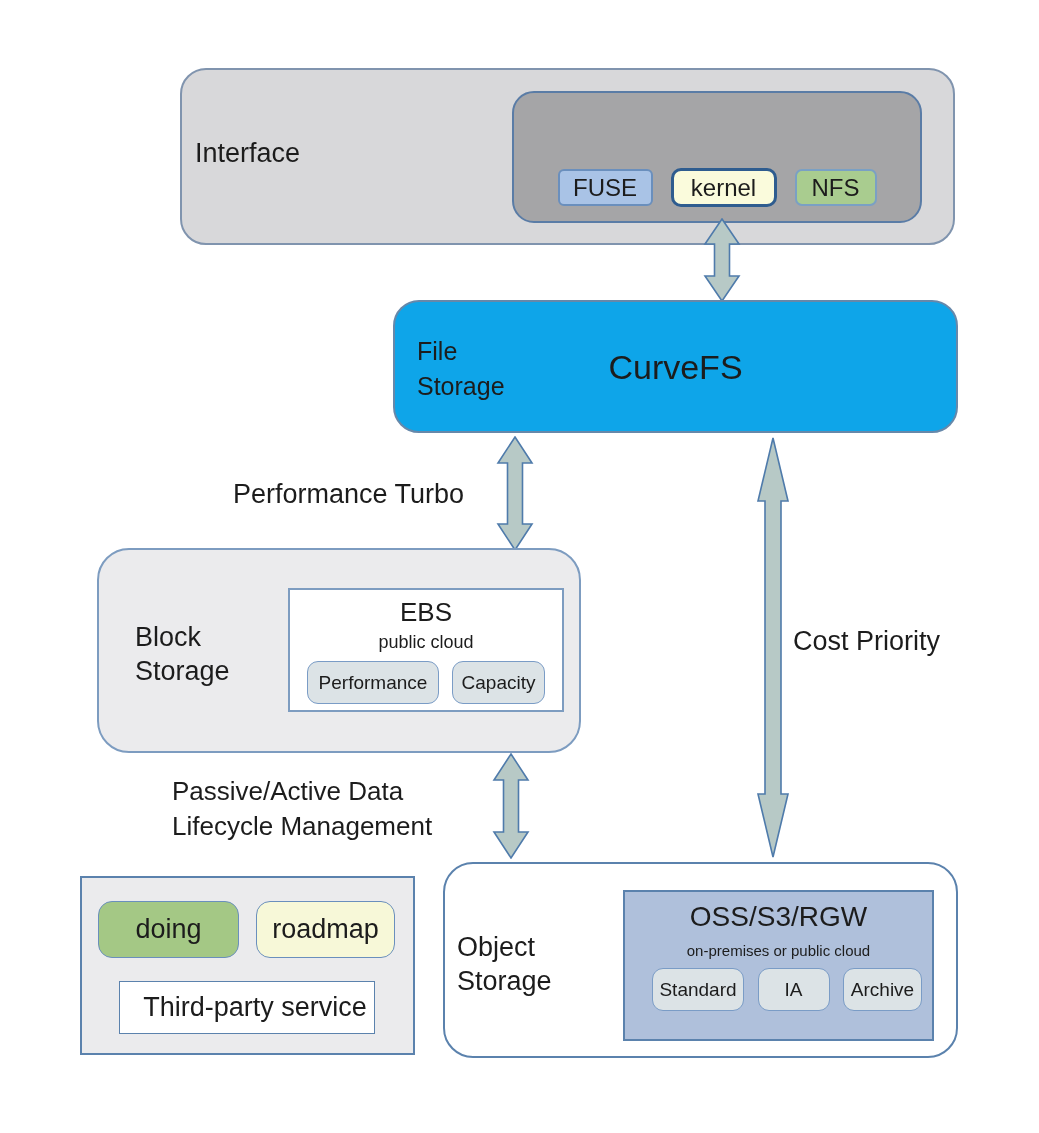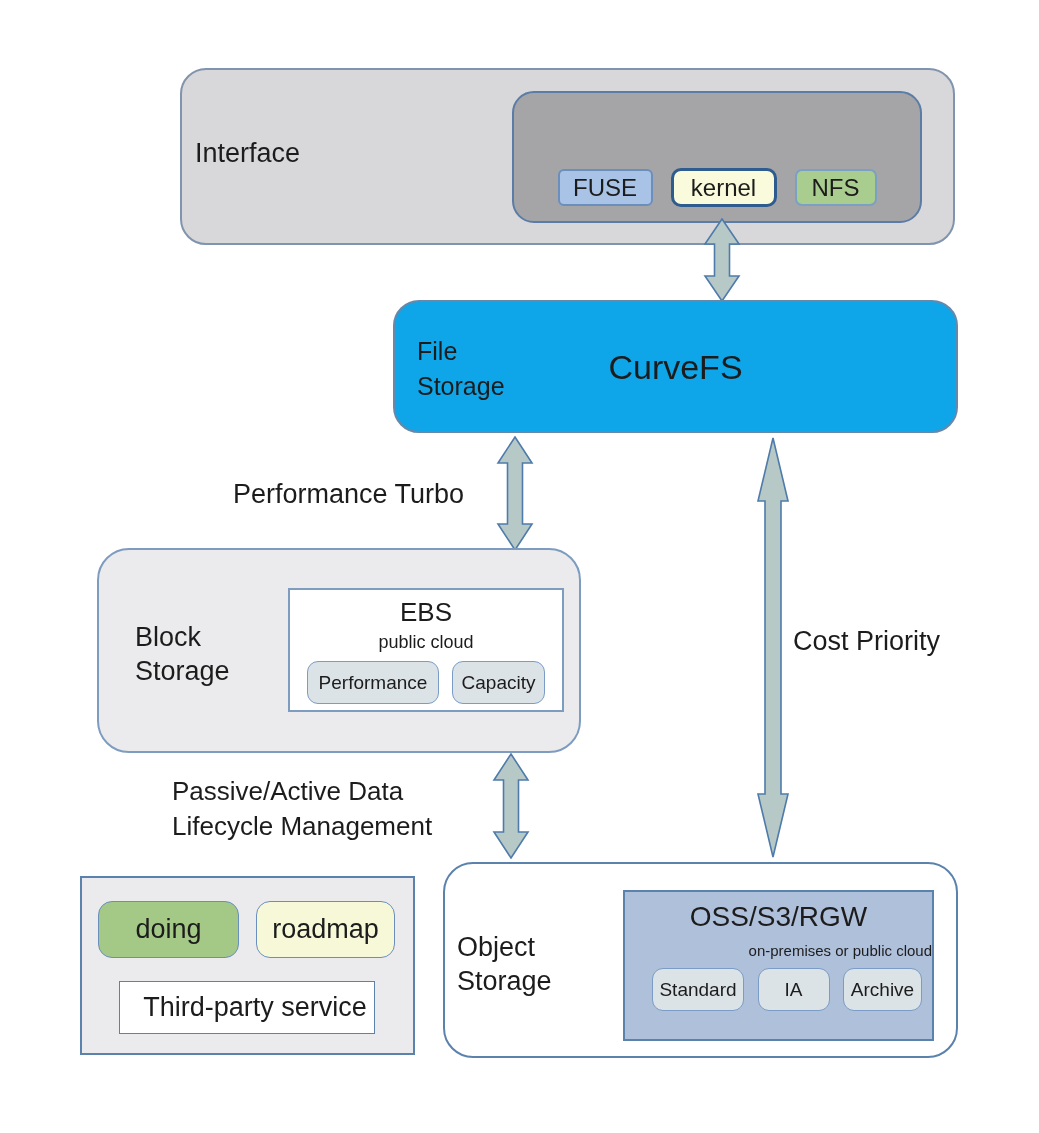--- a/index.html
+++ b/index.html
@@ -74,21 +74,21 @@
   .object-box {
     left:443px; top:862px; width:511px; height:192px;
     background:#ffffff; border:2px solid #5b82ad; border-radius:30px;
   }
   .object-cat { left:12px; top:66px; font-size:27px; line-height:34px; }
   .oss-box {
     position:absolute; left:178px; top:26px; width:307px; height:147px;
     background:#afc0db; border:2px solid #5b82ad;
   }
   .oss-title { text-align:center; font-size:28px; margin-top:9px; }
-  .oss-sub   { text-align:right; font-size:15px; margin-top:9px; }
+  .oss-sub   { text-align:center; font-size:15px; margin-top:9px; }
   .oss-chips {
     display:flex; justify-content:space-between; align-items:center;
     margin-top:9px; padding:0 10px;margin-left:17px;
   }
   .chip-standard { width:92px; }
   .chip-ia       { width:72px; }
   .chip-archive  { width:79px; }
 
   
   .legend-box {

